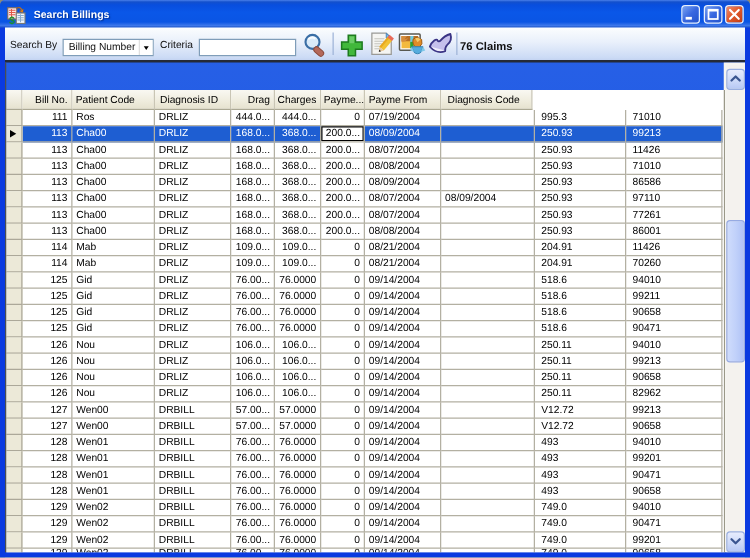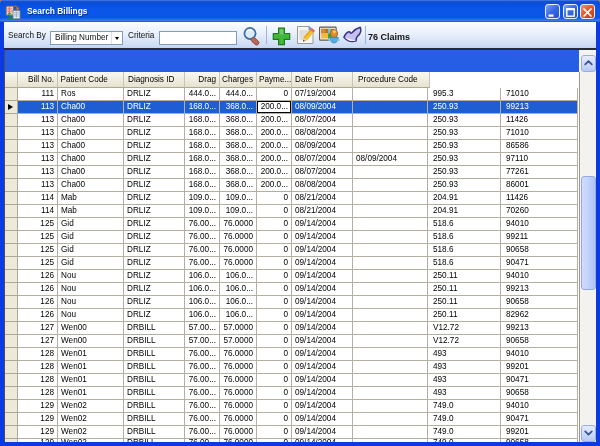--- a/index.html
+++ b/index.html
@@ -140,22 +140,22 @@
  <div class="ws"></div>
  <div class="grid">
   <div class="hrow">
    <div class="sch"></div>
    <div class="h ar" style="width:40px">Bill No.</div>
    <div class="h al" style="width:66px;padding-left:2.5px">Patient Code</div>
    <div class="h al" style="width:61px">Diagnosis ID</div>
    <div class="h ar" style="width:35px">Drag</div>
    <div class="h ar" style="width:37px">Charges</div>
    <div class="h al" style="width:35px;padding-left:2px">Payme...</div>
-   <div class="h al" style="width:61px;padding-left:3px">Date From</div>
-   <div class="h al p5" style="width:77px">Procedure Code</div>
+   <div class="h al" style="width:61px;padding-left:3px">Payme From</div>
+   <div class="h al p5" style="width:73px">Diagnosis Code</div>
   </div>
 <div class="row">
         <div class="sc"></div>
         <div class="c ar" style="width:40px">111</div>
         <div class="c al" style="width:66px">Ros</div>
         <div class="c al" style="width:61px">DRLIZ</div>
         <div class="c ar" style="width:35px">444.0...</div>
         <div class="c ar" style="width:37px">444.0...</div>
         <div class="c ar" style="width:35px">0</div>
         <div class="c al" style="width:61px">07/19/2004</div>

